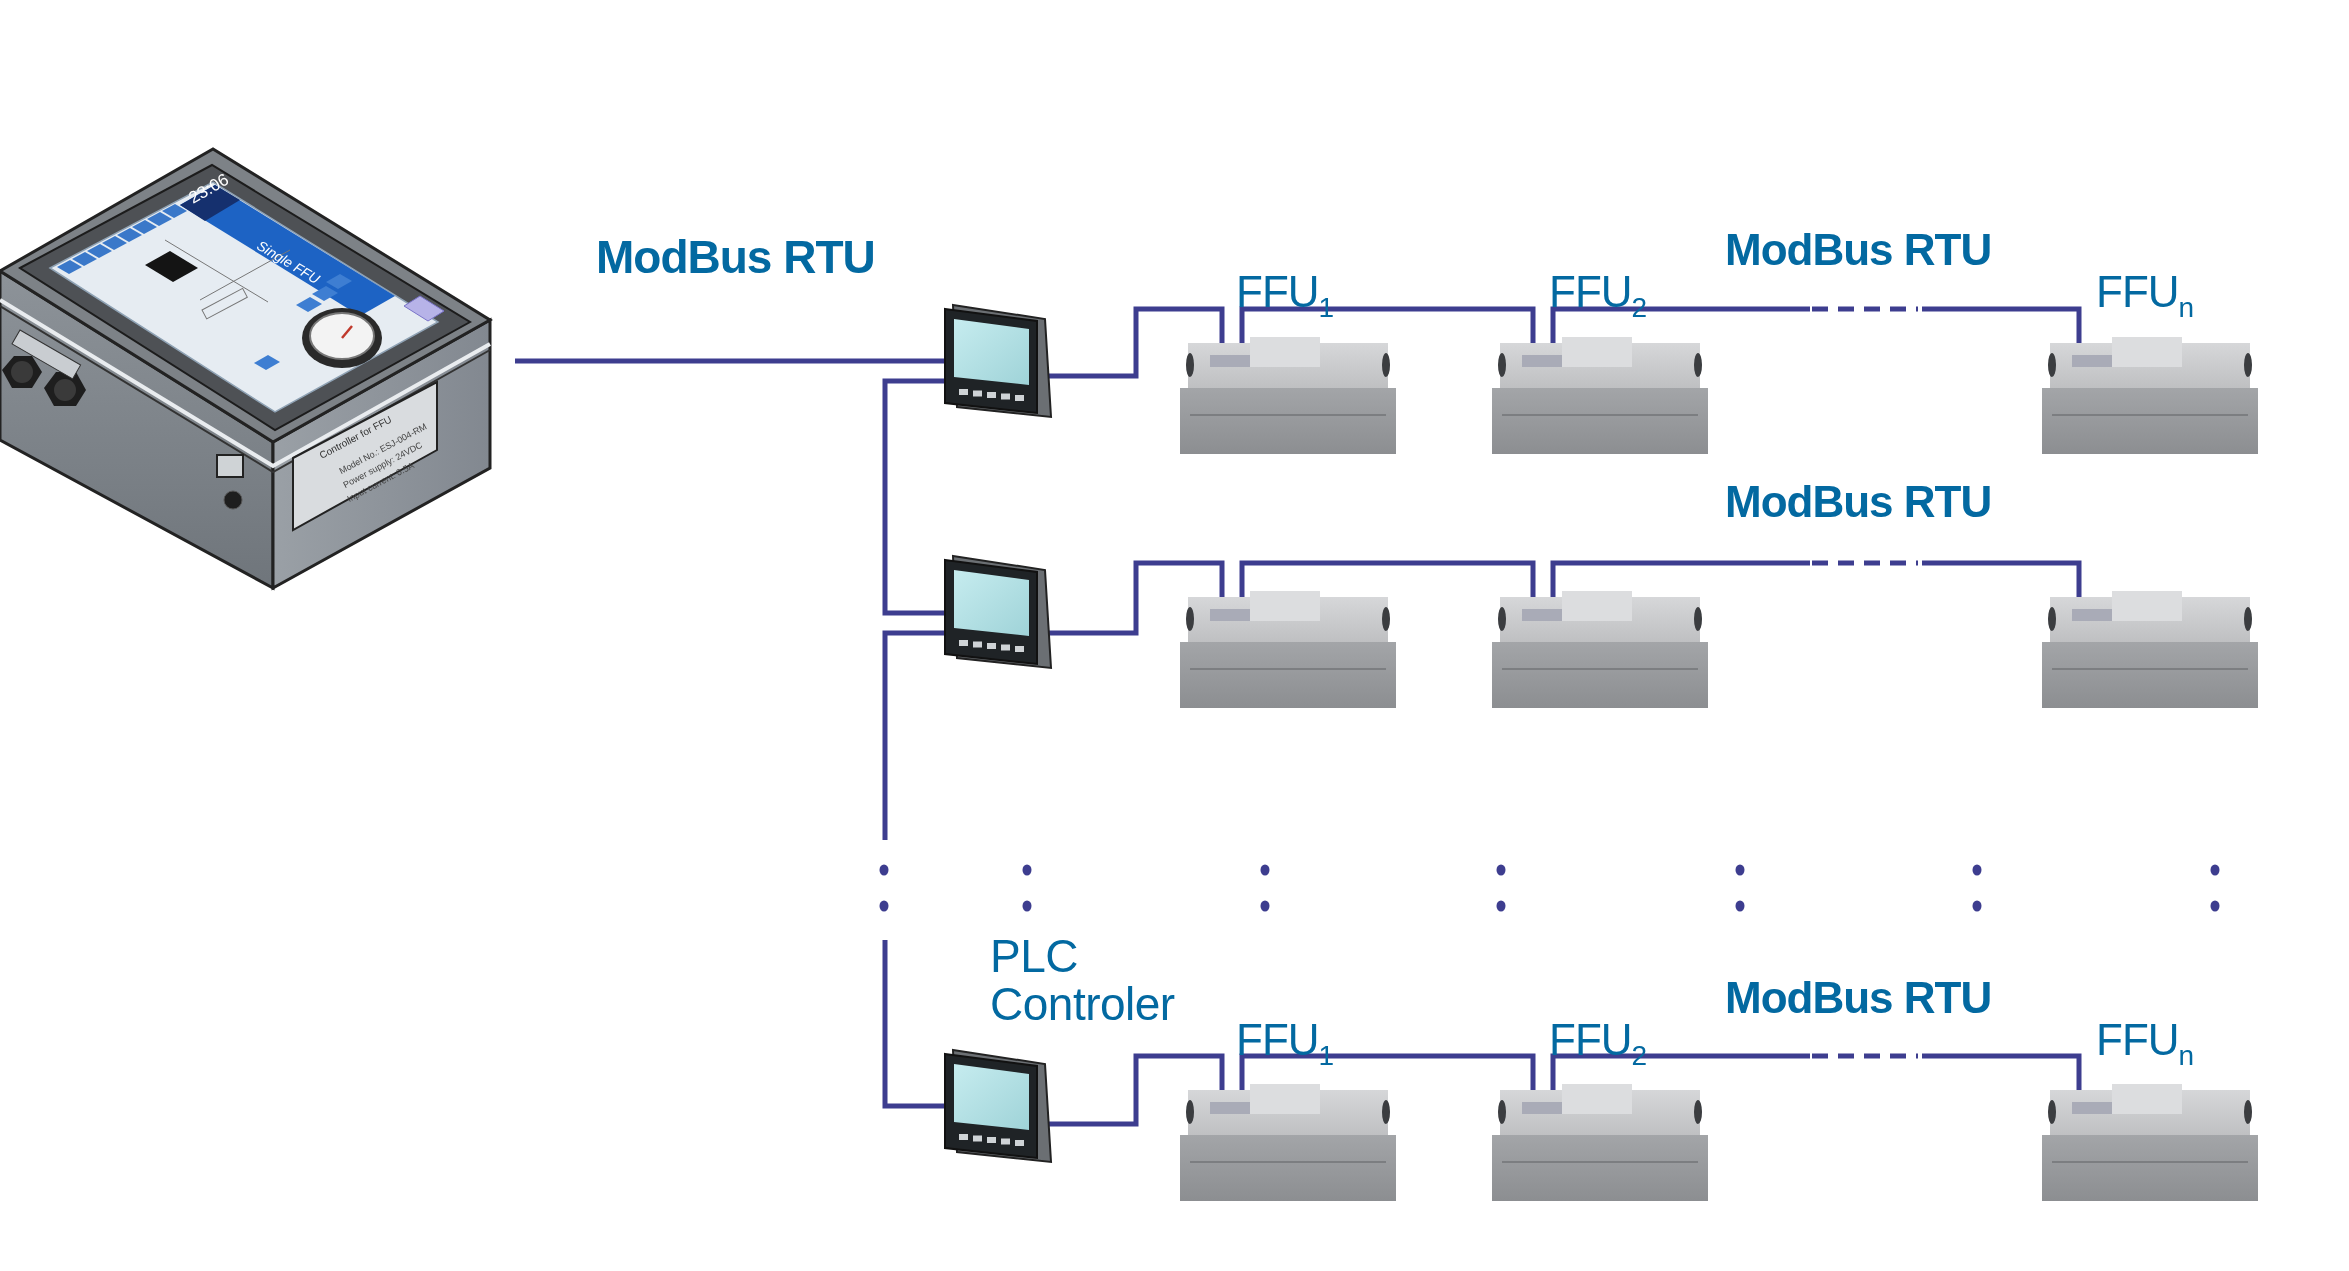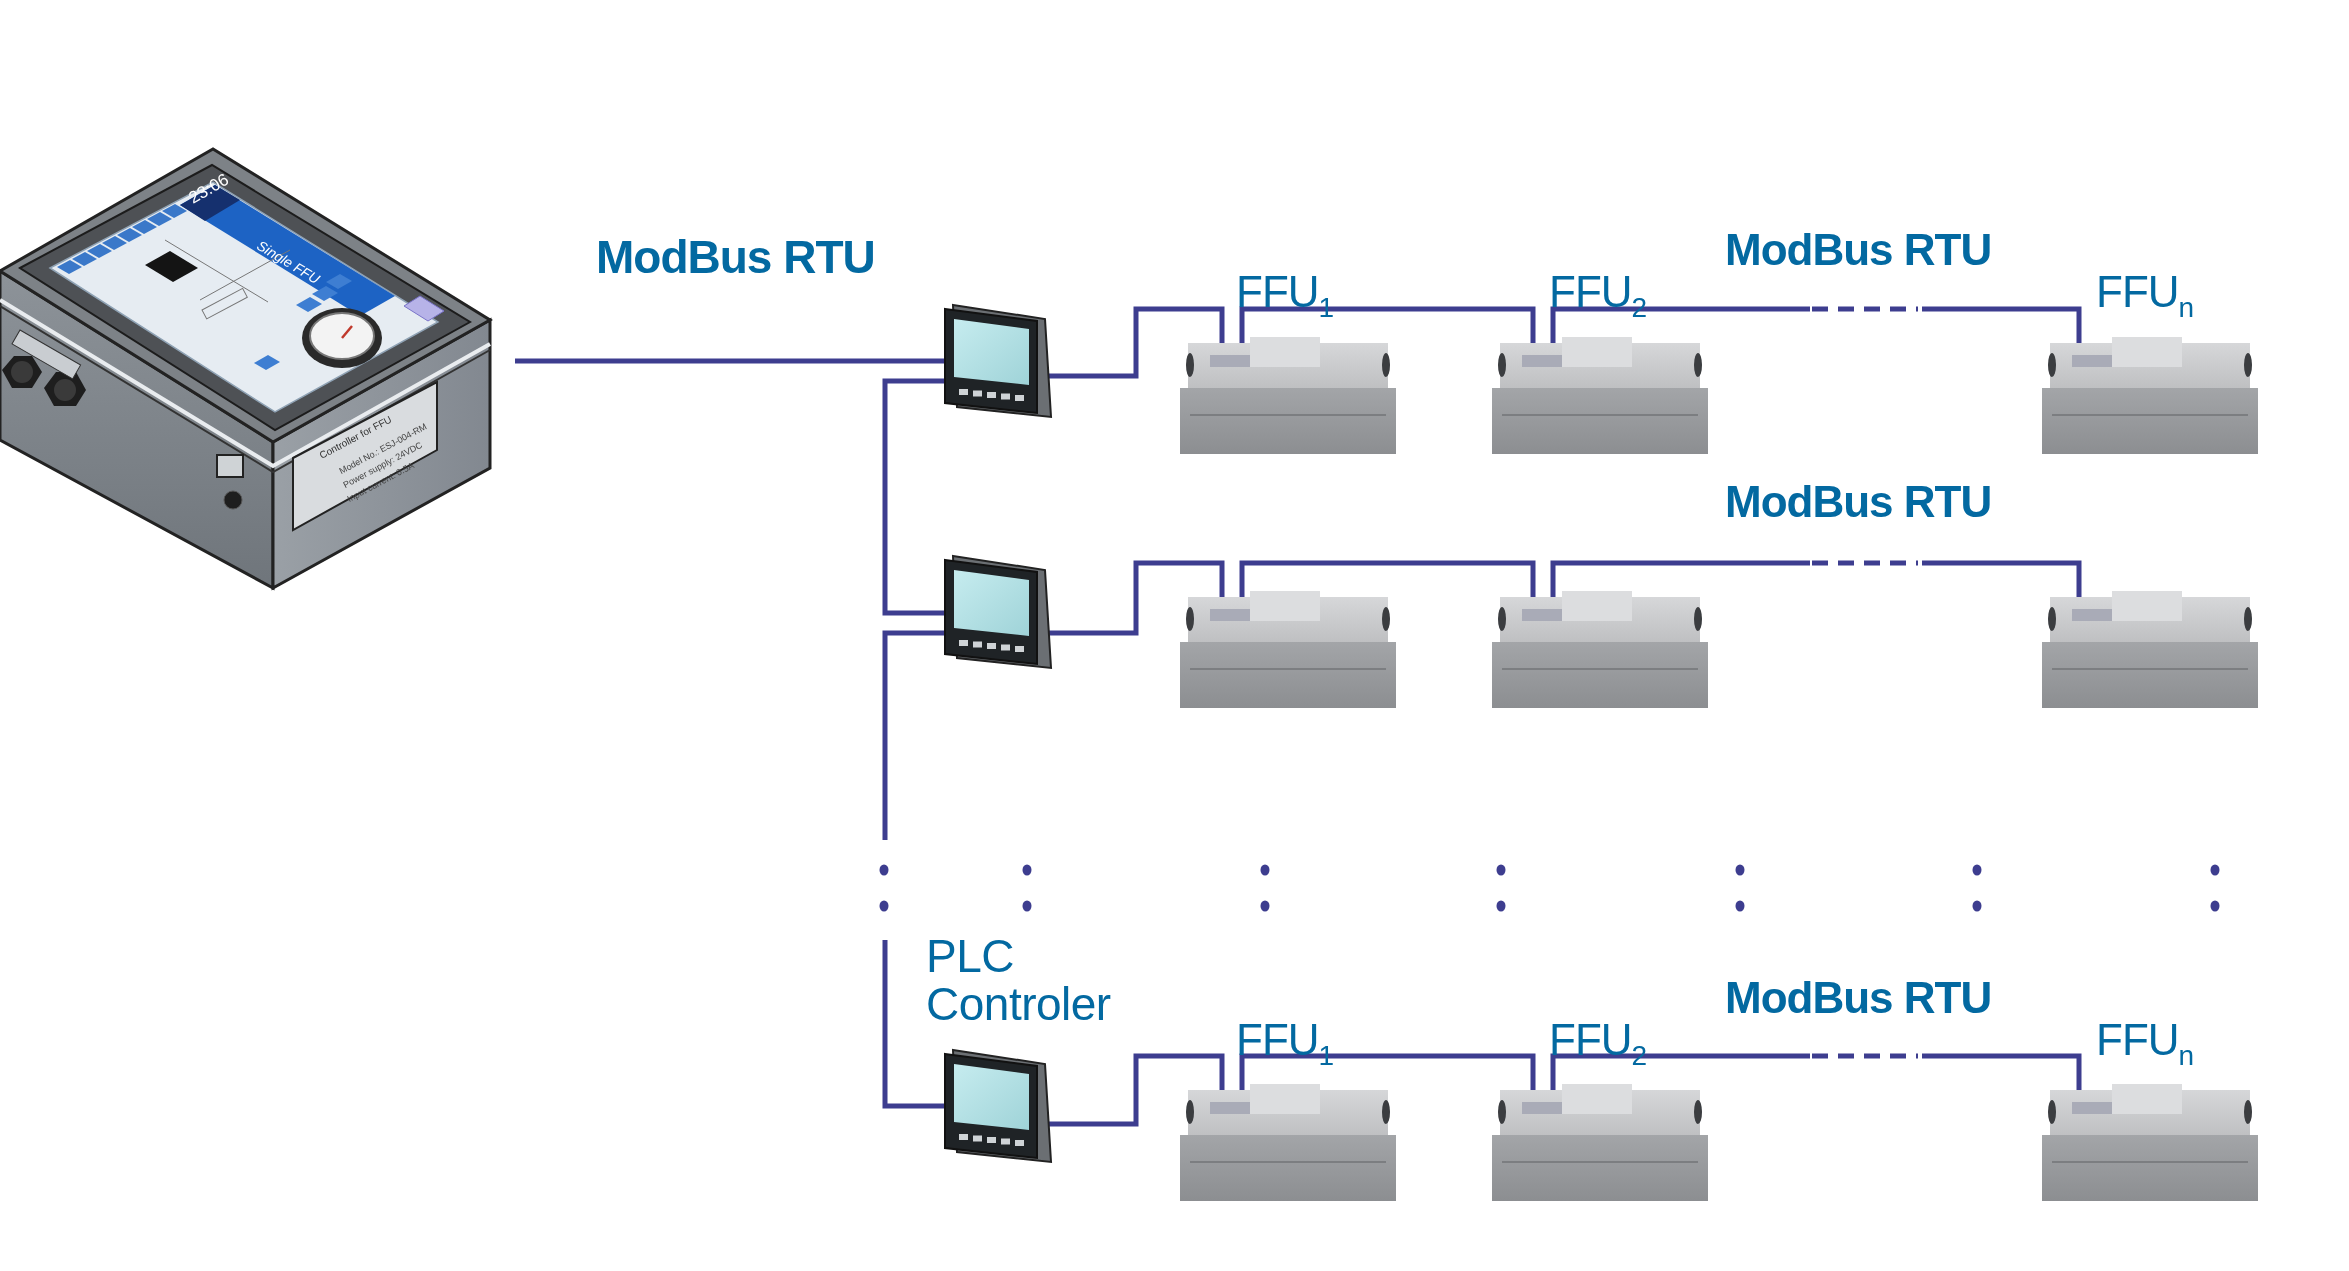--- a/index.html
+++ b/index.html
@@ -288,21 +288,21 @@
 <div class="label lbl-ffu" style="left:1549px; top:230px;">
   <span>FFU</span><sub>2</sub>
 </div>
 <div class="label lbl-bus" style="left:1725px; top:228px;">ModBus RTU</div>
 <div class="label lbl-ffu" style="left:2096px; top:230px;">
   <span>FFU</span><sub>n</sub>
 </div>
 
 <div class="label lbl-bus" style="left:1725px; top:480px;">ModBus RTU</div>
 
-<div class="label lbl-plc" style="left:926px; top:932px;">
+<div class="label lbl-plc" style="left:990px; top:932px;">
   <div>PLC</div>
   <div>Controler</div>
 </div>
 
 <div class="label lbl-ffu" style="left:1236px; top:978px;">
   <span>FFU</span><sub>1</sub>
 </div>
 <div class="label lbl-ffu" style="left:1549px; top:978px;">
   <span>FFU</span><sub>2</sub>
 </div>

